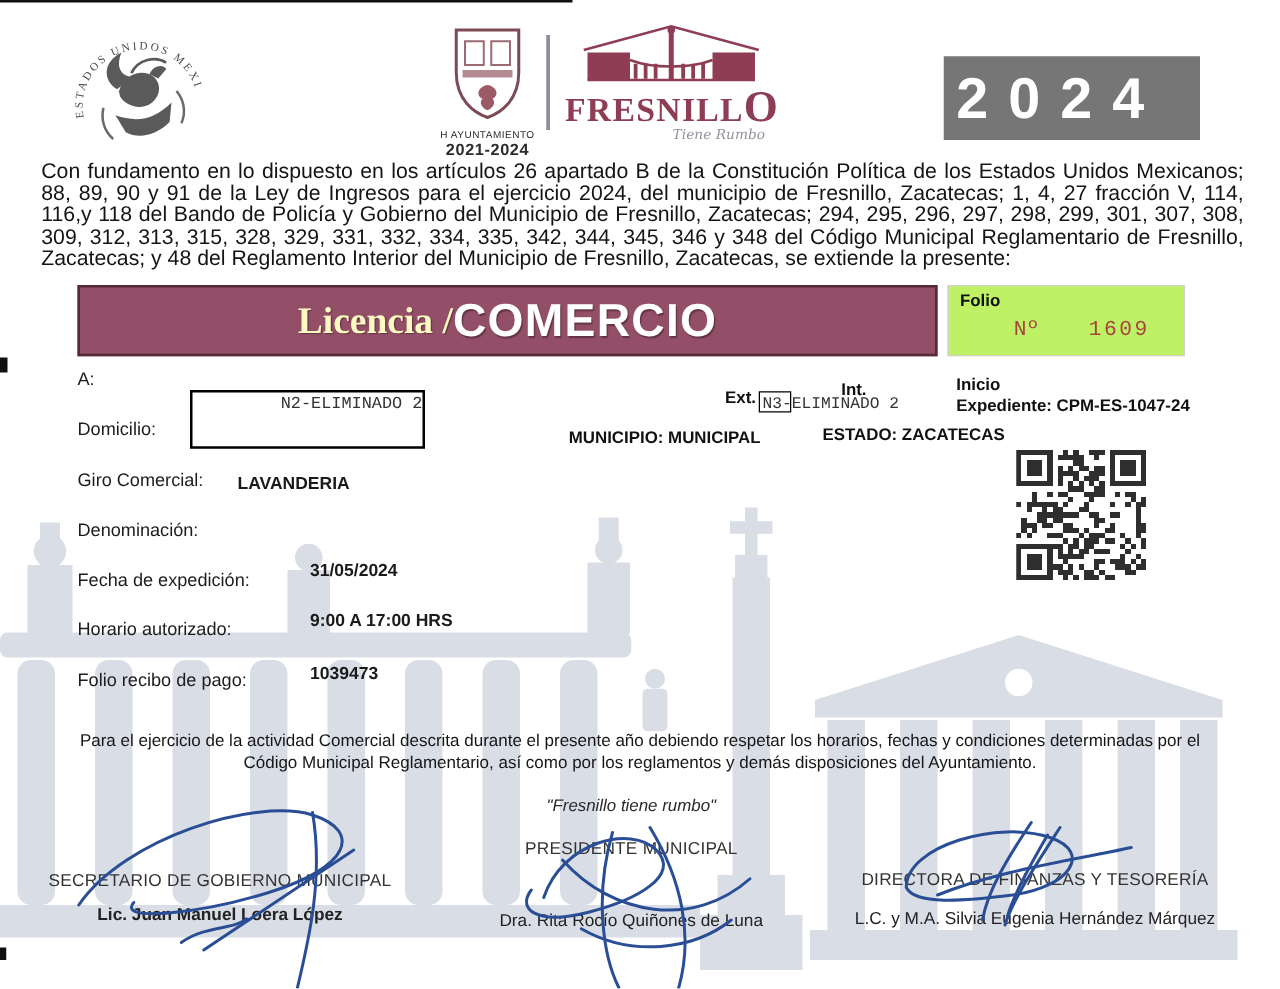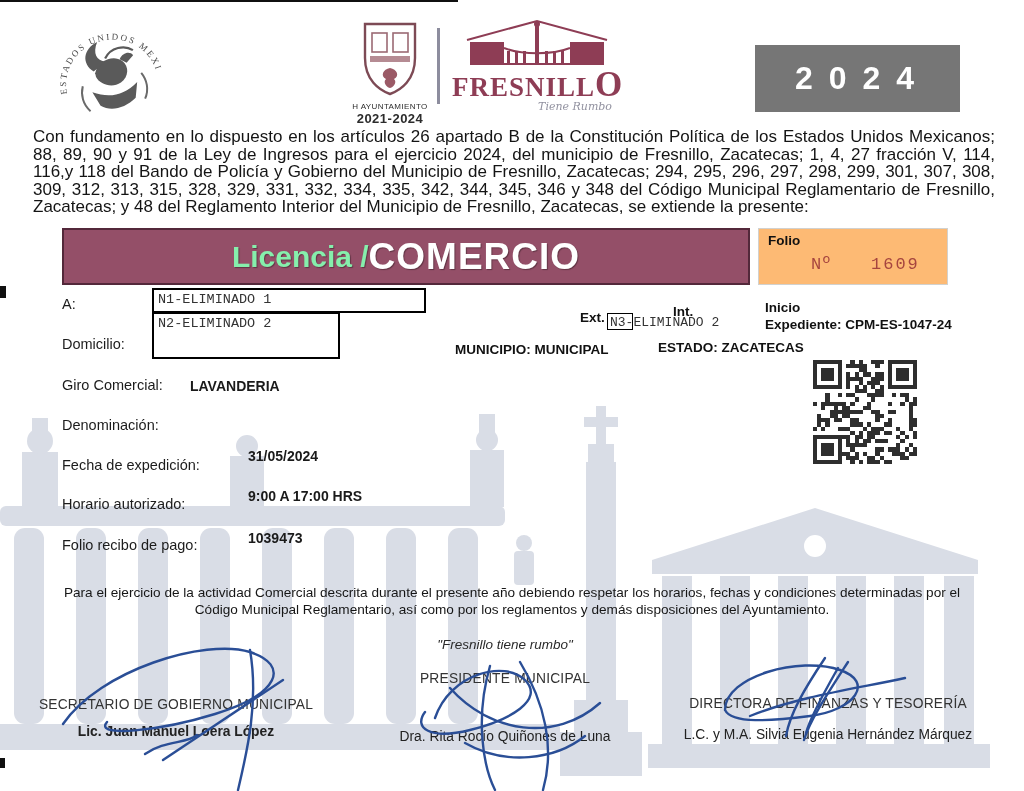--- a/index.html
+++ b/index.html
@@ -13,33 +13,33 @@
   .crest-block{left:330px;top:20px;width:120px;text-align:center;z-index:1;}
   .crest-caption{font-size:8px;letter-spacing:.4px;color:#2c2c2c;margin-top:2px;}
   .crest-years{font-size:13px;font-weight:bold;color:#2c2c2c;letter-spacing:.5px;}
   .logo-divider{left:437px;top:28px;width:2.5px;height:76px;background:#8d8d9e;z-index:1;}
   .fres-block{left:452px;top:18px;width:160px;text-align:right;z-index:1;}
   .fres-word{font-family:"Liberation Serif",serif;font-weight:bold;font-size:27px;
              color:var(--logo-maroon,#8e3d55);letter-spacing:1px;line-height:26px;}
   .fres-word .bigO{font-size:35px;}
   .fres-tag{font-family:"DejaVu Serif",serif;font-style:italic;font-size:11px;color:#9292a0;margin-top:0px;}
   .year-badge{left:755px;top:45px;width:205px;height:67px;background:var(--year-box-gray,#767676);
-              color:#fff;font-weight:bold;font-size:32px;letter-spacing:16px;text-align:center;
+              color:#fff;font-weight:bold;font-size:46px;letter-spacing:16px;
               line-height:66px;padding-left:10px;box-sizing:border-box;z-index:1;}
   
   .legal{left:33px;top:128px;width:962px;font-size:17px;line-height:17.6px;text-align:justify;
          color:#141414;z-index:1;}
   
   .banner{left:62px;top:228px;width:688px;height:57px;background:var(--banner-maroon,#944f68);
           border:2px solid var(--banner-border,#53283a);box-sizing:border-box;display:flex;
           align-items:center;justify-content:center;z-index:1;}
-  .banner-reg{color:#86efac;font-weight:bold;font-size:30px;text-shadow:1px 1px 1px rgba(0,0,0,.35);}
+  .banner-reg{color:#fef9c3;font-weight:bold;font-size:30px;text-shadow:1px 1px 1px rgba(0,0,0,.35);font-family:Liberation Serif, serif;}
   .banner-bold{color:#fff;font-weight:bold;font-size:37px;letter-spacing:1px;
                text-shadow:1px 1px 1px rgba(0,0,0,.35);text-align:center;}
-  .folio-box{left:758px;top:228px;width:190px;height:57px;background:#fdba74;
+  .folio-box{left:758px;top:228px;width:190px;height:57px;background:#bef264;
              border:1px solid #d2d1ce;box-sizing:border-box;z-index:1;}
   .folio-label{position:absolute;left:9px;top:4px;font-size:13.5px;font-weight:bold;color:#111;}
   .folio-no{position:absolute;left:52px;top:26px;font-family:"Liberation Mono",monospace;
             font-size:17px;color:var(--folio-number-red,#a6453f);}
   .folio-num{position:absolute;left:112px;top:26px;font-family:"Liberation Mono",monospace;
              font-size:17px;letter-spacing:2px;color:var(--folio-number-red,#a6453f);}
   
   .flabel{font-size:14.5px;color:#1c1c1c;z-index:1;}
   .fvalue{font-size:14px;font-weight:bold;color:#1a1a1a;z-index:1;}
   .redact{border:2px solid #000;box-sizing:border-box;font-family:"Liberation Mono",monospace;
@@ -175,22 +175,21 @@
     <span class="banner-reg">Licencia /</span>
       <span class="banner-bold">COMERCIO</span>
   </div>
   <div class="abs folio-box">
     <span class="folio-label">Folio</span>
     <span class="folio-no">Nº</span>
     <span class="folio-num">1609</span>
   </div>
 
   <div class="abs flabel" style="left:62px;top:296px;">A:</div>
-  <div class="abs redact" style="left:152px;top:288px;width:274px;height:25px;">N1-ELIMINADO 1</div>
-  <div class="abs redact" style="left:152px;top:312px;width:188px;height:47px;">N2-ELIMINADO 2</div>
+  <div class="abs redact" style="left:152px;top:312px;width:188px;height:47px;text-align:right;">N2-ELIMINADO 2</div>
   <div class="abs flabel" style="left:62px;top:336px;">Domicilio:</div>
 
   <div class="abs boldlab" style="left:580px;top:310px;">Ext.</div>
   <div class="abs" style="left:607px;top:313px;width:24px;height:15px;border:1.5px solid #000;z-index:1;"></div>
   <div class="abs mono" style="left:610px;top:315px;font-size:13px;color:#333;z-index:1;">N3-ELIMINADO 2</div>
   <div class="abs boldlab" style="left:673px;top:304px;">Int.</div>
 
   <div class="abs boldlab" style="left:765px;top:300px;">Inicio</div>
   <div class="abs boldlab" style="left:765px;top:317px;">Expediente: CPM-ES-1047-24</div>
 

